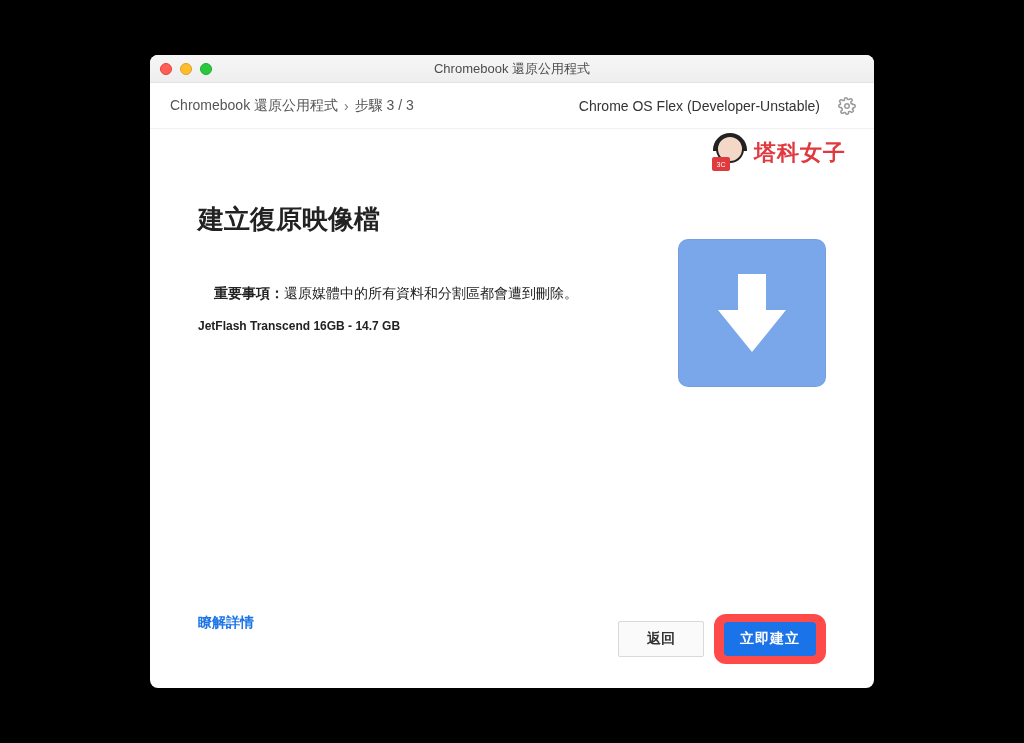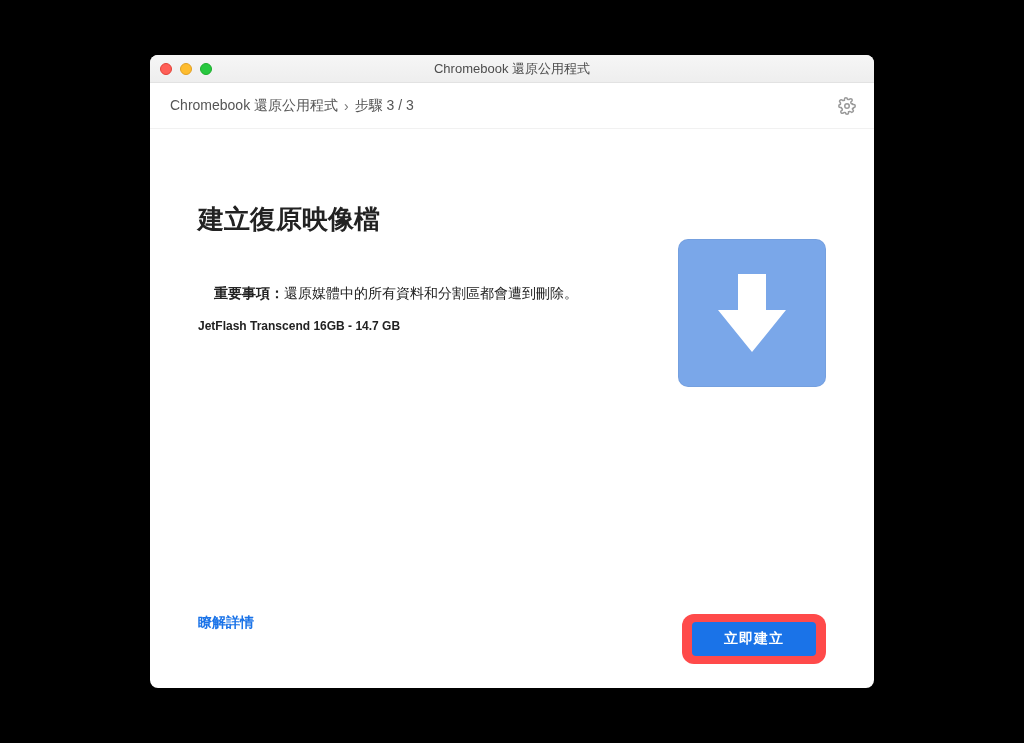--- a/index.html
+++ b/index.html
@@ -134,21 +134,21 @@
       font-weight:600;
       cursor:pointer;
     }
     .btn-create-wrap {
       margin-left: 10px;
       padding: 8px 10px;
       background:#ff4a4a;
       border-radius:12px;
     }
     .btn-create {
-      padding: 8px 32px;
+      padding: 8px 16px;
       border:none;
       background:#1a73e8;
       color:#fff;
       font-size:14px;
       border-radius:4px;
       font-weight:700;
       cursor:pointer;
       letter-spacing:1px;
     }
   </style>
@@ -165,46 +165,56 @@
     <div class="title-text">Chromebook 還原公用程式</div>
   </div>
 
   <div class="header">
     <div class="breadcrumb">
       <span>Chromebook 還原公用程式</span>
       <span class="sep">›</span>
       <span>步驟 3 / 3</span>
     </div>
     <div class="header-right">
+      <span class="header-model">Chrome OS Flex (Developer-Unstable)</span>
       <div class="gear">
         <svg viewBox="0 0 24 24" width="18" height="18" fill="none" stroke="#9a9a9a" stroke-width="2">
           <circle cx="12" cy="12" r="3"></circle>
           <path d="M19.4 15a1.7 1.7 0 0 0 .34 1.87l.06.06a2 2 0 1 1-2.83 2.83l-.06-.06a1.7 1.7 0 0 0-1.87-.34 1.7 1.7 0 0 0-1 .1V21a2 2 0 0 1-4 0v-.1a1.7 1.7 0 0 0-1-.1 1.7 1.7 0 0 0-1.87.34l-.06.06a2 2 0 1 1-2.83-2.83l.06-.06A1.7 1.7 0 0 0 4.6 15a1.7 1.7 0 0 0-.1-1H3a2 2 0 0 1 0-4h.1a1.7 1.7 0 0 0 .1-1 1.7 1.7 0 0 0-.34-1.87l-.06-.06A2 2 0 1 1 5.63 4.2l.06.06A1.7 1.7 0 0 0 7.56 4.6 1.7 1.7 0 0 0 8.56 4.5V3a2 2 0 0 1 4 0v.1a1.7 1.7 0 0 0 1 .1 1.7 1.7 0 0 0 1.87-.34l.06-.06a2 2 0 1 1 2.83 2.83l-.06.06A1.7 1.7 0 0 0 19.4 9a1.7 1.7 0 0 0 .1 1H21a2 2 0 0 1 0 4h-.1a1.7 1.7 0 0 0-.1 1z" stroke-linejoin="round"></path>
         </svg>
       </div>
     </div>
   </div>
 
   <div class="content">
+    <div class="watermark">
+      <div class="wm-avatar">
+        <div class="wm-hair"></div>
+        <div class="wm-head"></div>
+        <div class="wm-badge">3C</div>
+      </div>
+      <div class="wm-text">塔科女子</div>
+    </div>
 
     <h1>建立復原映像檔</h1>
 
     <div class="important-line">
       <span class="bold">重要事項：</span><span>還原媒體中的所有資料和分割區都會遭到刪除。</span>
     </div>
     <div class="device-line">JetFlash Transcend 16GB - 14.7 GB</div>
 
     <div class="download-tile">
       <svg viewBox="0 0 76 86">
         <path d="M 24 4 L 52 4 L 52 40 L 72 40 L 38 82 L 4 40 L 24 40 Z" fill="#ffffff"></path>
       </svg>
     </div>
 
     <div class="footer">
       <a class="learn-more">瞭解詳情</a>
       <div class="btn-row">
+        <button class="btn-back">返回</button>
         <div class="btn-create-wrap">
           <button class="btn-create">立即建立</button>
         </div>
       </div>
     </div>
   </div>
 </div>
 
 </body></html>

